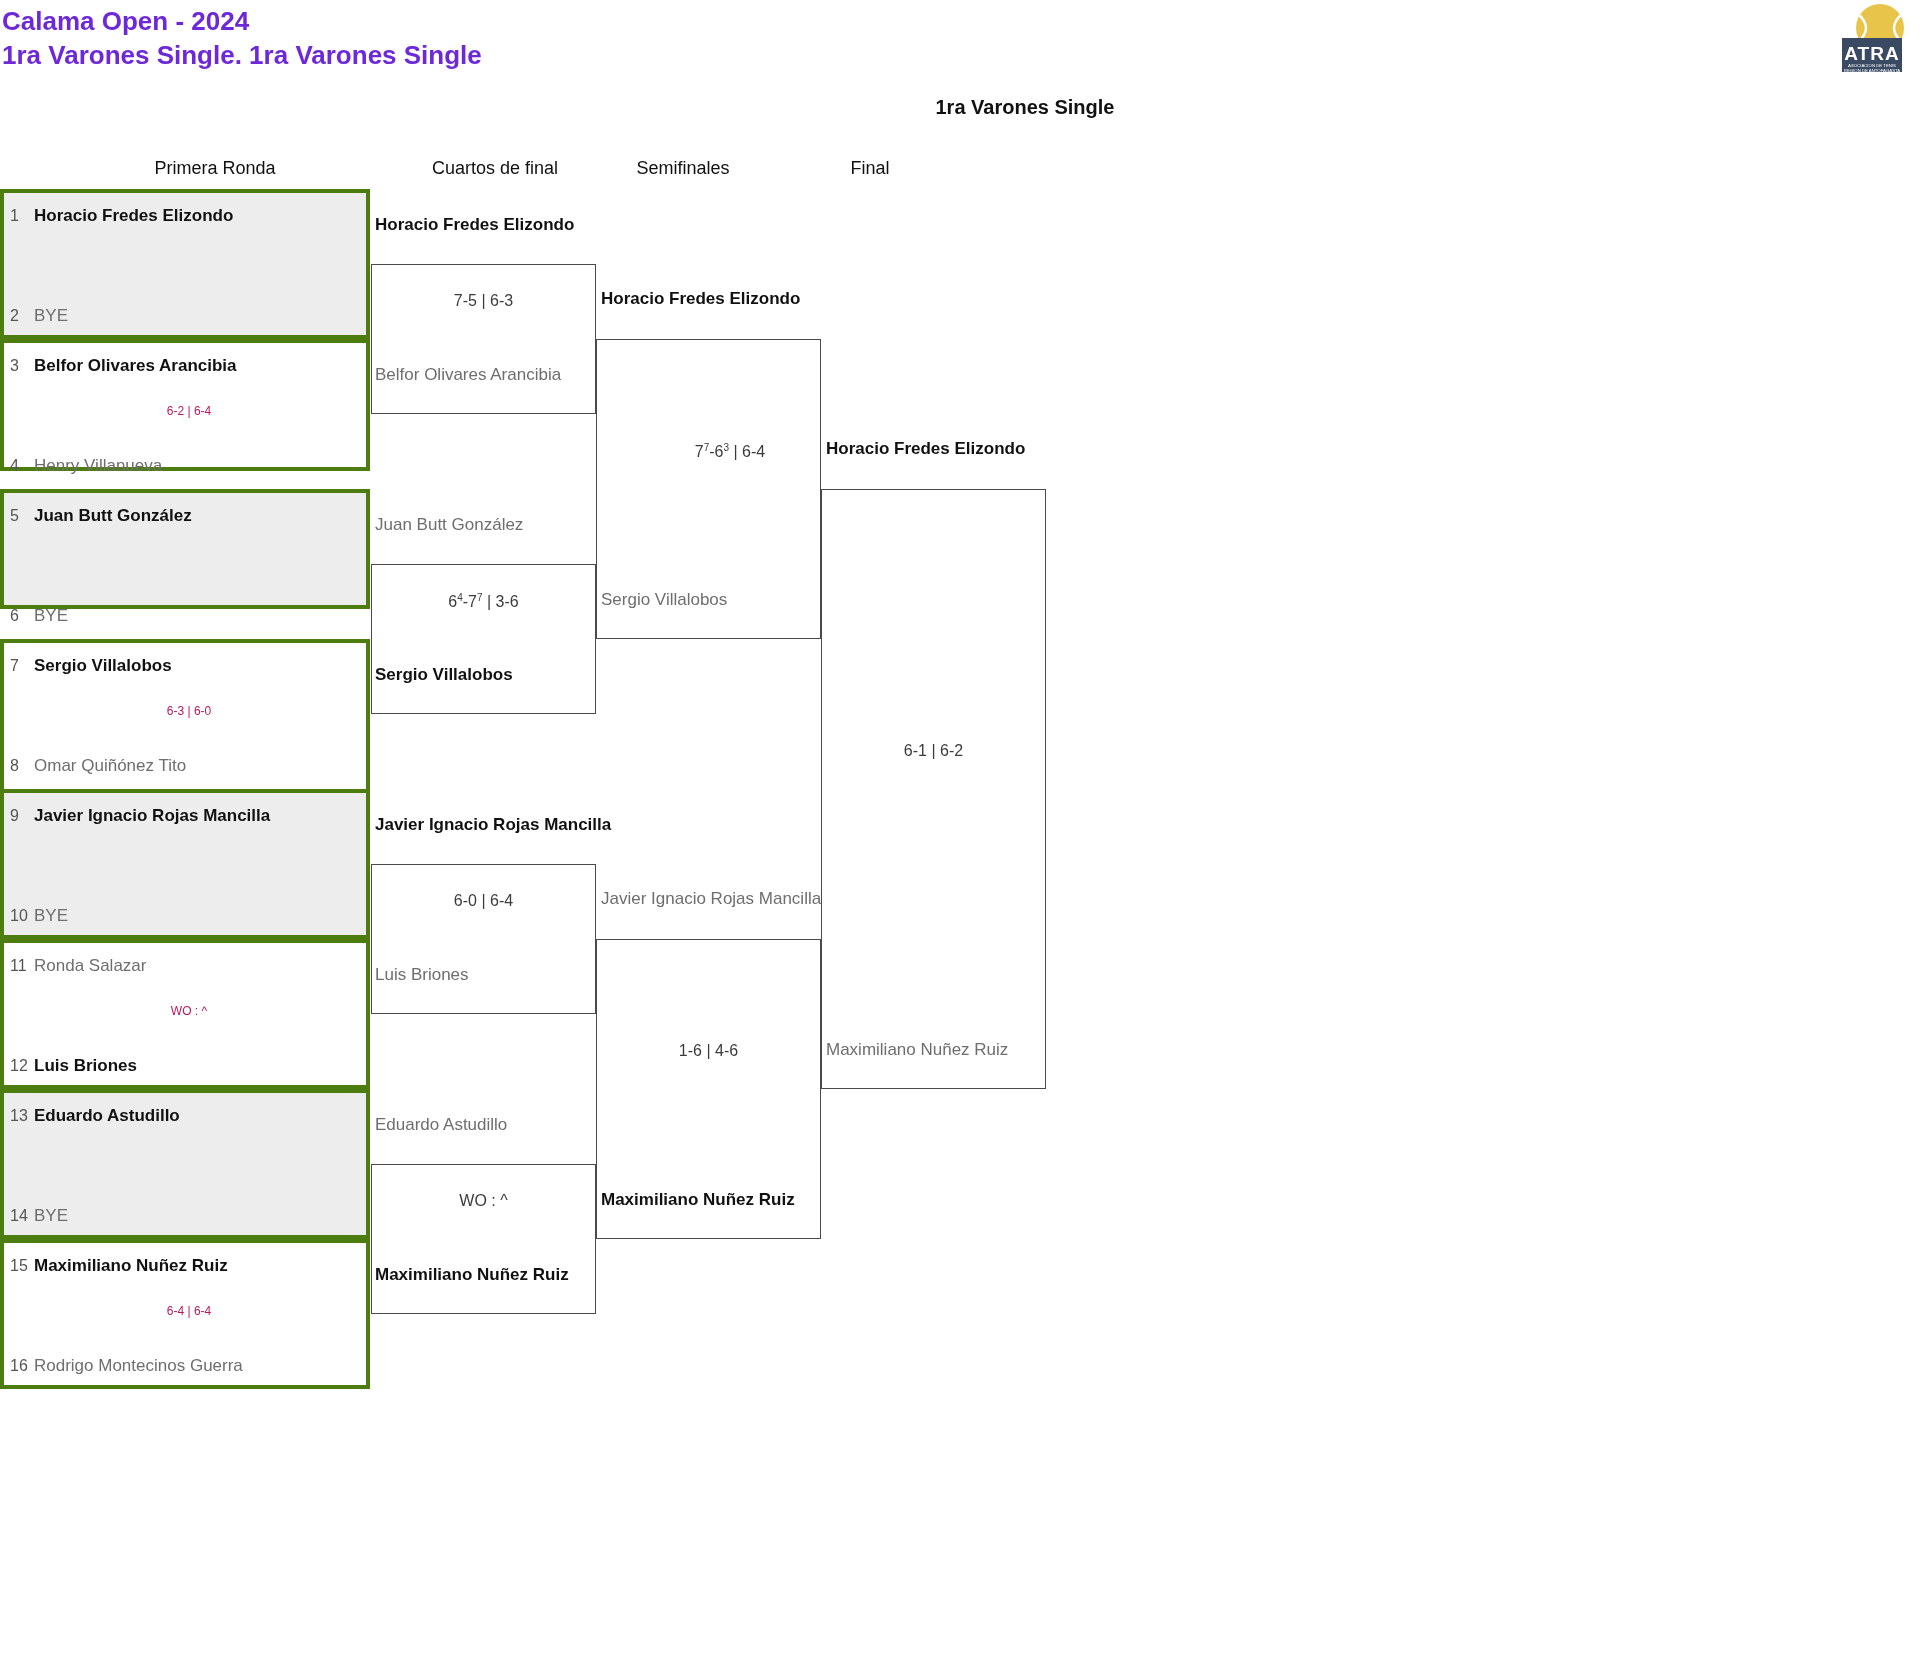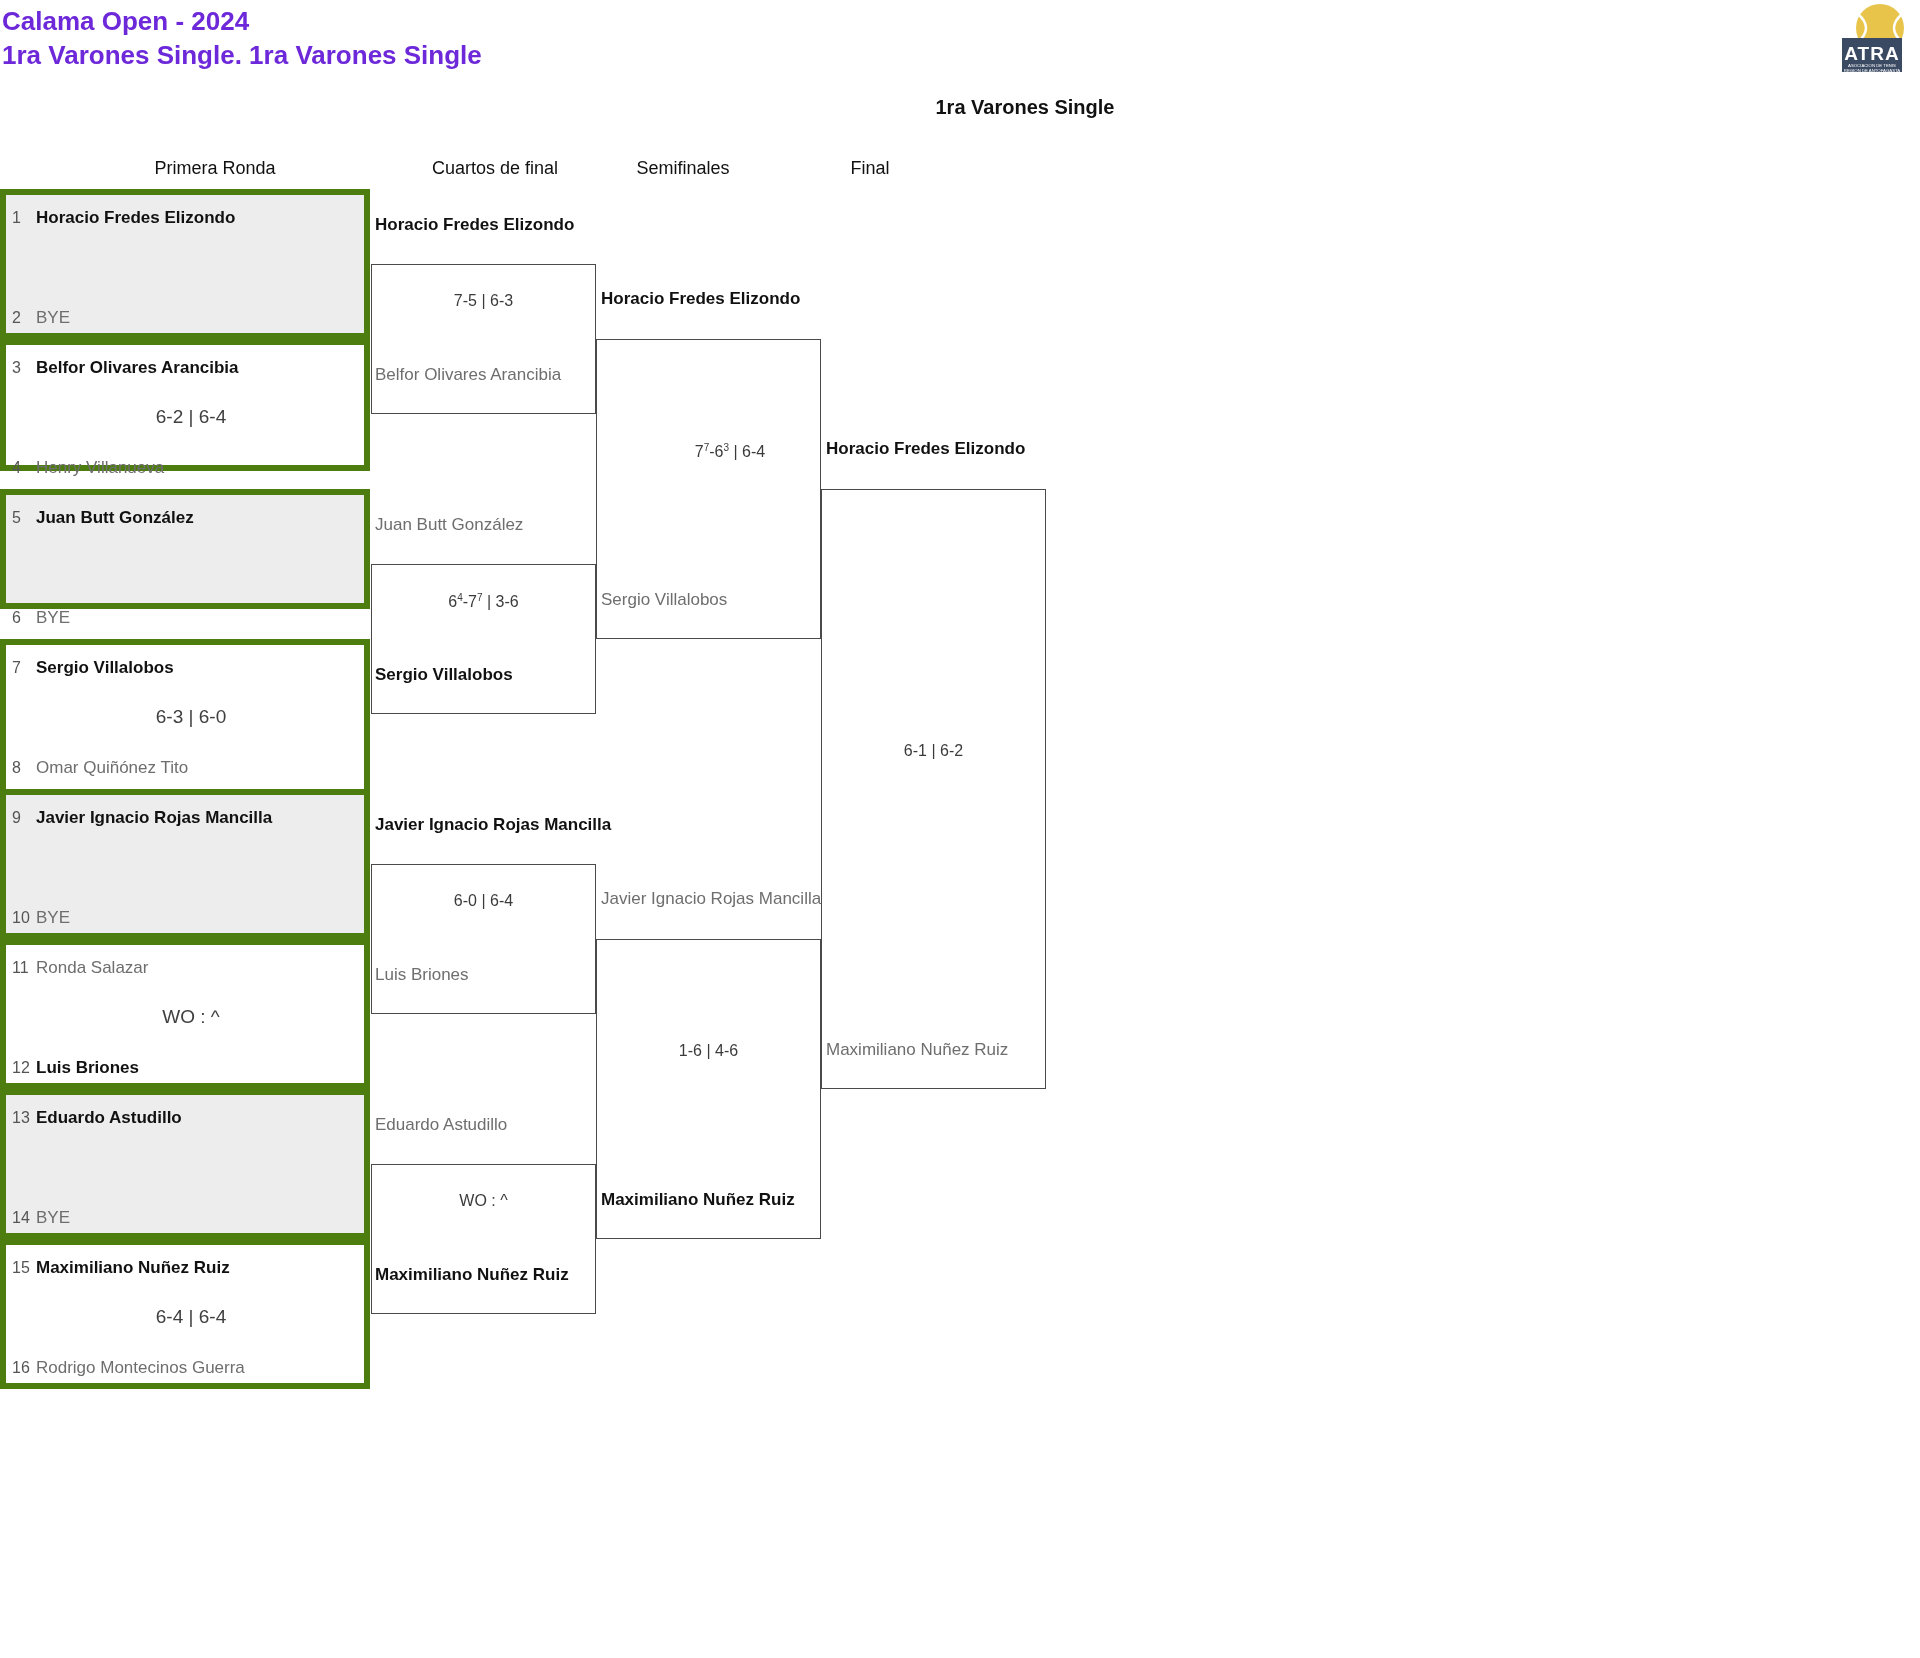--- a/index.html
+++ b/index.html
@@ -29,34 +29,34 @@
     position:absolute;top:158px;font-size:18px;color:#111;text-align:center;
   }
   #rh0{left:60px;width:310px;}
   #rh1{left:340px;width:310px;}
   #rh2{left:528px;width:310px;}
   #rh3{left:715px;width:310px;}
 
   
   .r1block{
     position:absolute;left:0px;width:370px;
-    border:6px solid #4d7c0f;
+    border:4px solid #4d7c0f;
     box-sizing:border-box;
   }
   .r1block.shaded{background:#ededed;}
   .r1block.plain{background:#ffffff;}
 
   .seedrow{position:absolute;left:6px;white-space:nowrap;font-size:17px;}
   .seedno{display:inline-block;min-width:24px;color:#555;font-size:16px;}
   .pname{color:#6e6e6e;}
   .pname.win{color:#111;font-weight:bold;}
   .pname.bye{color:#6e6e6e;}
   .r1score{
     position:absolute;left:0;width:370px;text-align:center;
-    font-size:19px;color:#404040;
+    font-size:12px;color:#be185d;
   }
 
   
   .mbox{
     position:absolute;
     border:1px solid #4a4a4a;
     box-sizing:border-box;
     background:transparent;
   }
   .mname{

